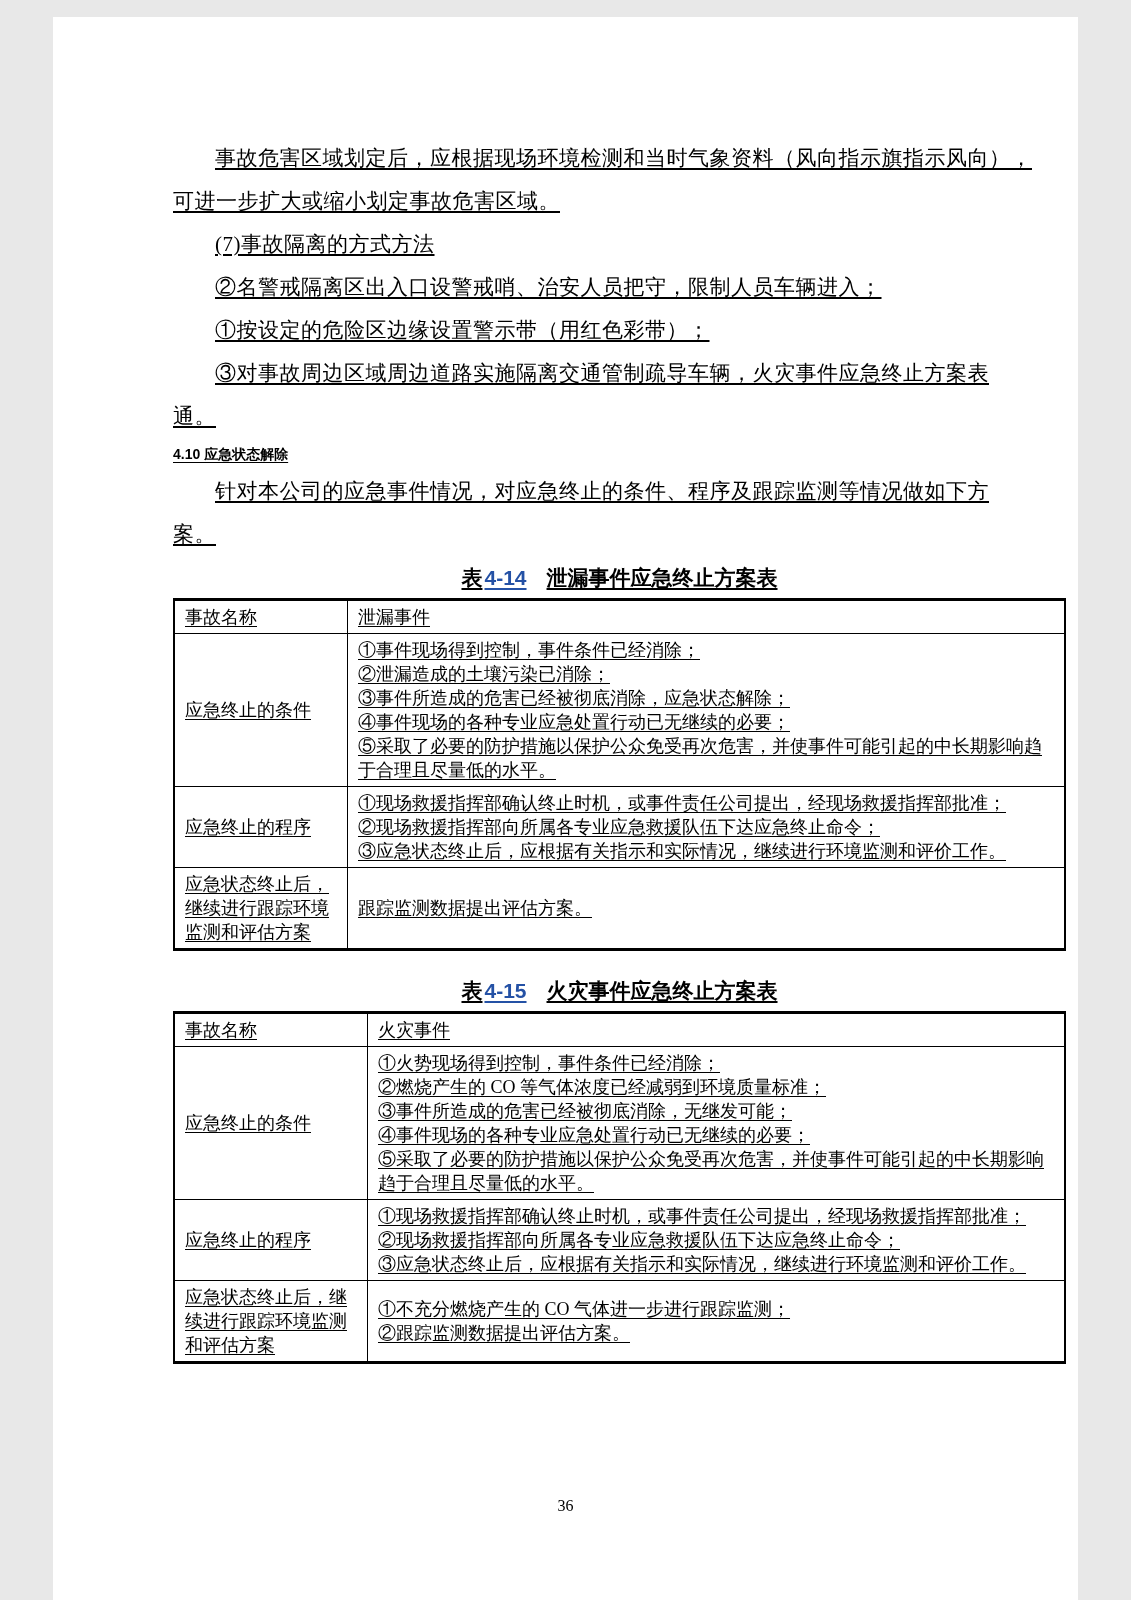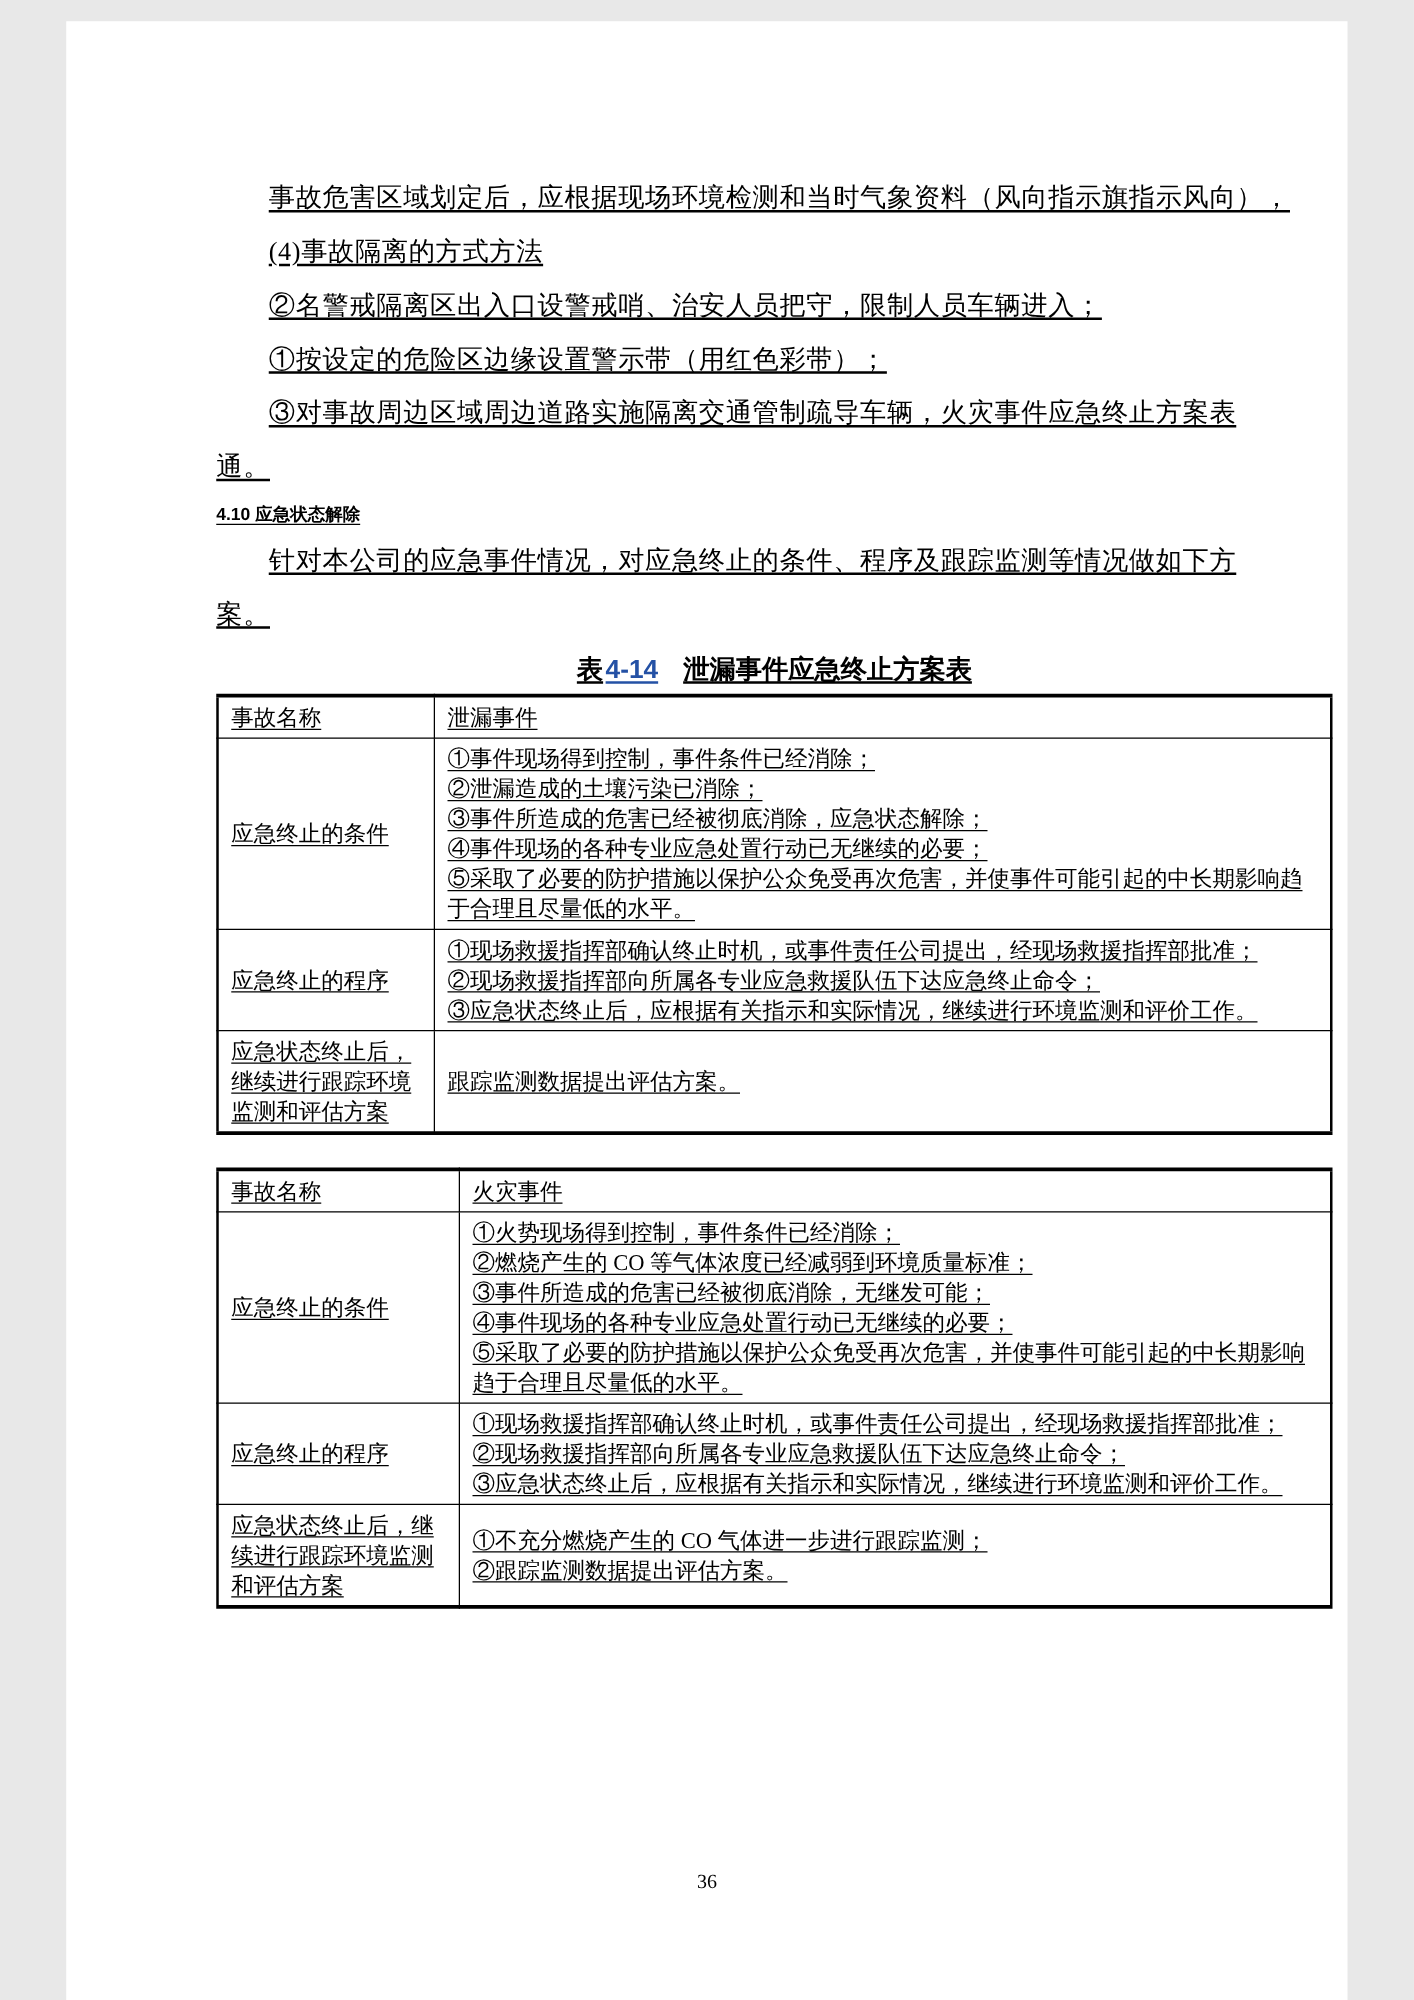--- a/index.html
+++ b/index.html
@@ -79,21 +79,22 @@
     font-size: 16px;
   }
 </style>
 </head>
 <body>
 
 <div class="page">
   <div class="content">
 
     <p class="bodyline indent">事故危害区域划定后，应根据现场环境检测和当时气象资料（风向指示旗指示风向），</p>
-    <p class="bodyline indent">(4)事故隔离的方式方法</p>
+    <p class="bodyline">可进一步扩大或缩小划定事故危害区域。</p>
+    <p class="bodyline indent">(7)事故隔离的方式方法</p>
     <p class="bodyline indent">②名警戒隔离区出入口设警戒哨、治安人员把守，限制人员车辆进入；</p>
     <p class="bodyline indent">①按设定的危险区边缘设置警示带（用红色彩带）；</p>
     <p class="bodyline indent">③对事故周边区域周边道路实施隔离交通管制疏导车辆，火灾事件应急终止方案表</p>
     <p class="bodyline">通。</p>
 
     <h2 class="heading">4.10 应急状态解除</h2>
 
     <p class="bodyline indent">针对本公司的应急事件情况，对应急终止的条件、程序及跟踪监测等情况做如下方</p>
     <p class="bodyline">案。</p>
 
@@ -121,20 +122,23 @@
 ②现场救援指挥部向所属各专业应急救援队伍下达应急终止命令；
 ③应急状态终止后，应根据有关指示和实际情况，继续进行环境监测和评价工作。</td>
       </tr>
       <tr>
         <td class="label">应急状态终止后，继续进行跟踪环境监测和评估方案</td>
         <td class="cell-content">跟踪监测数据提出评估方案。</td>
       </tr>
     </tbody>
       </table>
 
+    <div class="table-title">
+      <span>表</span><span class="title-num" style="color: rgb(36, 81, 165);">4-15</span><span class="title-gap">火灾事件应急终止方案表</span>
+    </div>
 
     <table class="plan t2">
       <tbody>
           <tr>
         <td class="label">事故名称</td>
         <td class="cell-content">火灾事件</td>
       </tr>
       <tr>
         <td class="label">应急终止的条件</td>
         <td class="cell-content">①火势现场得到控制，事件条件已经消除；

